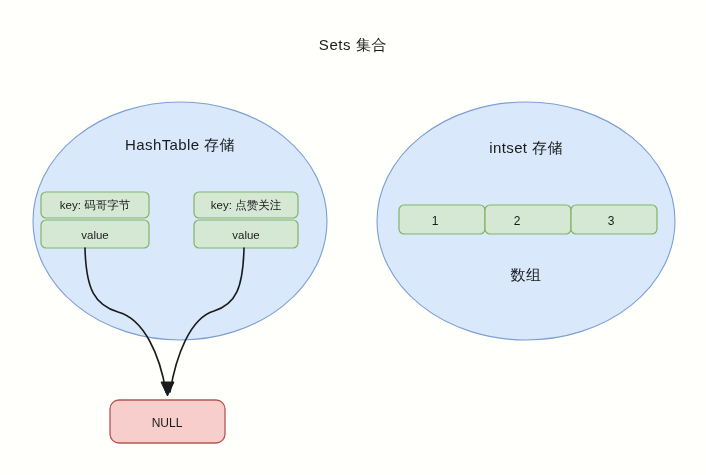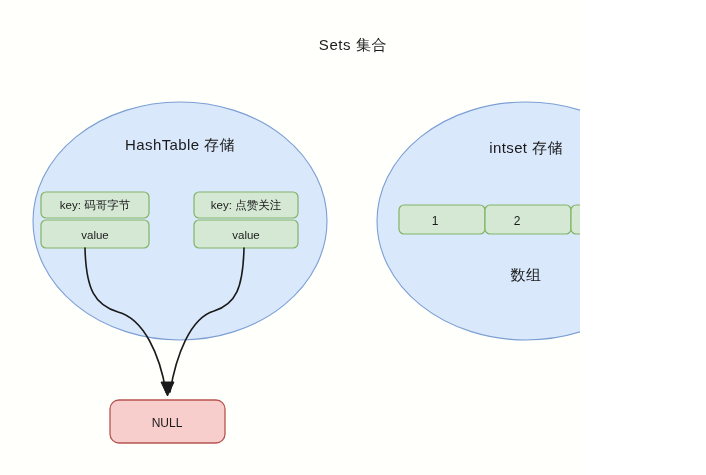--- a/index.html
+++ b/index.html
@@ -5,21 +5,21 @@
   html, body {
     margin: 0;
     padding: 0;
     background: #ffffff;
   }
   body {
     font-family: "Liberation Sans", "DejaVu Sans", sans-serif;
   }
   #canvas {
     position: relative;
-    width: 580px;
+    width: 706px;
     height: 475px;
     background: #fffffc;
     overflow: hidden;
   }
   #diagram-svg {
     position: absolute;
     top: 0;
     left: 0;
     width: 706px;
     height: 475px;

